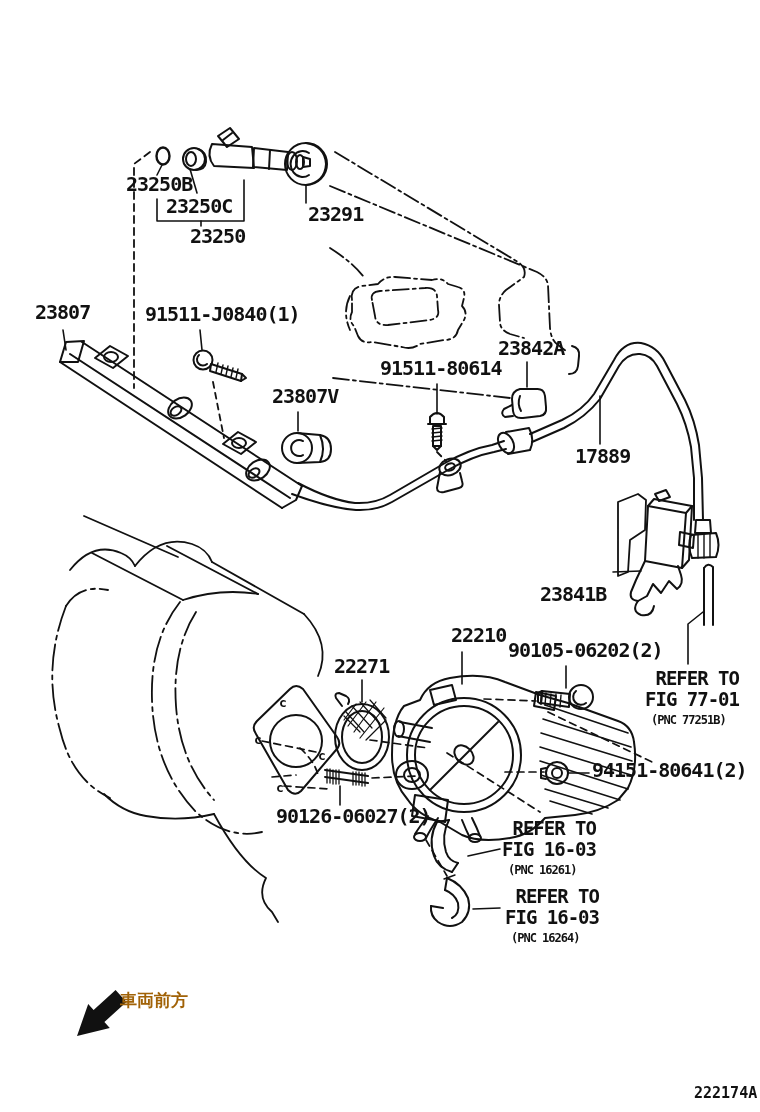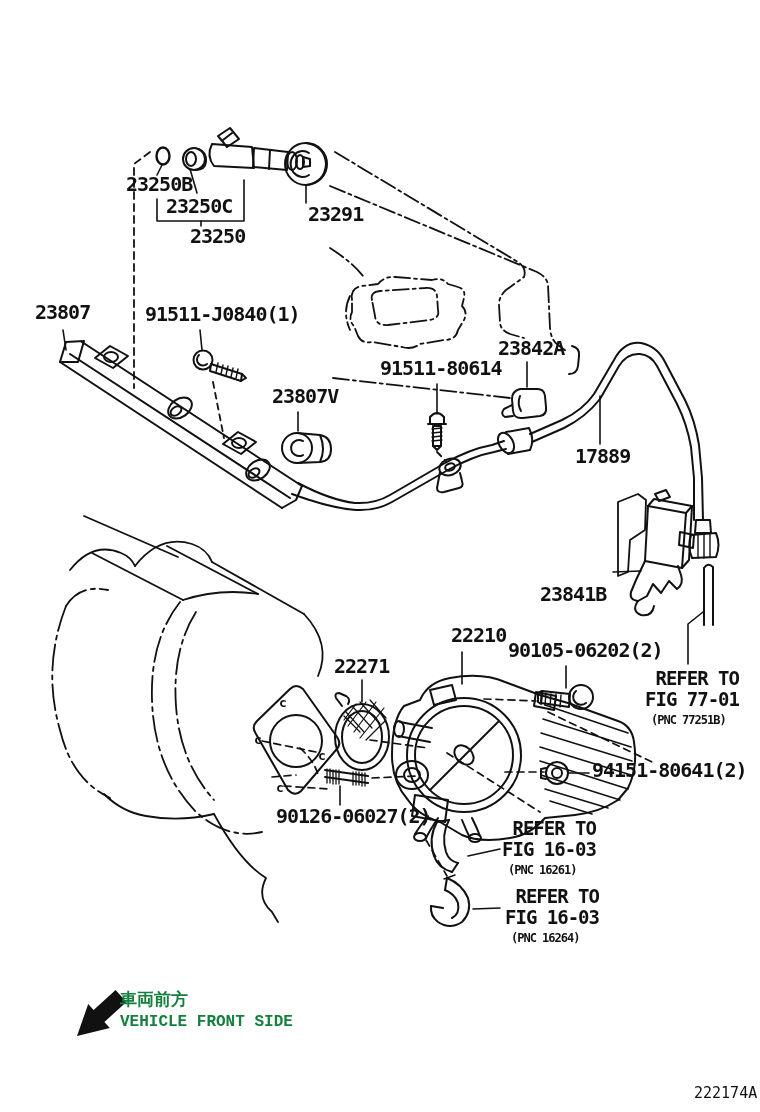--- a/index.html
+++ b/index.html
@@ -5,24 +5,24 @@
   html,body{margin:0;padding:0;background:#fff;}
   .stage{position:relative;width:760px;height:1112px;background:#ffffff;overflow:hidden;
          font-family:"DejaVu Sans Mono","Liberation Mono",monospace;}
   .stage svg{position:absolute;left:0;top:0;}
   .lbl{position:absolute;font-family:"DejaVu Sans Mono","Liberation Mono",monospace;
        font-weight:bold;color:#111;font-size:20px;letter-spacing:-1px;white-space:nowrap;line-height:1;}
   .ref{position:absolute;color:#111;font-weight:bold;white-space:nowrap;
        font-family:"DejaVu Sans Mono","Liberation Mono",monospace;}
   .ref .r1,.ref .r2{font-size:19px;letter-spacing:-1px;line-height:21px;display:block;text-align:right;}
   .ref .pnc{font-size:12px;letter-spacing:-1px;line-height:20px;display:block;padding-left:6px;}
-  .front{position:absolute;color:#15803d;font-weight:bold;font-family:Liberation Mono, monospace;}
+  .front{position:absolute;color:#a16207;font-weight:bold;font-family:Liberation Sans, sans-serif;}
   .front .jp{font-size:17px;line-height:22px;display:block;}
   .front .en{font-size:16px;line-height:20px;display:block;}
-  .code{position:absolute;color:#111;font-weight:normal;font-size:15px;
+  .code{position:absolute;color:#111;font-weight:bold;font-size:15px;
         font-family:"DejaVu Sans Mono","Liberation Mono",monospace;letter-spacing:0;}
 </style>
 </head>
 <body>
 
 <div class="stage">
 
 <svg width="760" height="1112" viewBox="0 0 760 1112" fill="none" stroke="#111" stroke-width="2" stroke-linecap="round" stroke-linejoin="round">
 
   <g stroke-width="1.8" stroke-dasharray="16 4 3 4">
@@ -299,18 +299,17 @@
   </div>
 
   <div class="ref" style="left:505px;top:886px;">
     <span class="r1">REFER TO</span>
     <span class="r2">FIG 16-03</span>
     <span class="pnc">(PNC 16264)</span>
   </div>
 
   <div class="front" style="left:120px;top:990px;">
     <span class="jp">車両前方</span>
-    <span class="en">VEHICLE FRONT SIDE</span>
   </div>
 
   <div class="code" style="left:694px;top:1084px;">222174A</div>
 
 </div>
 
 </body></html>

